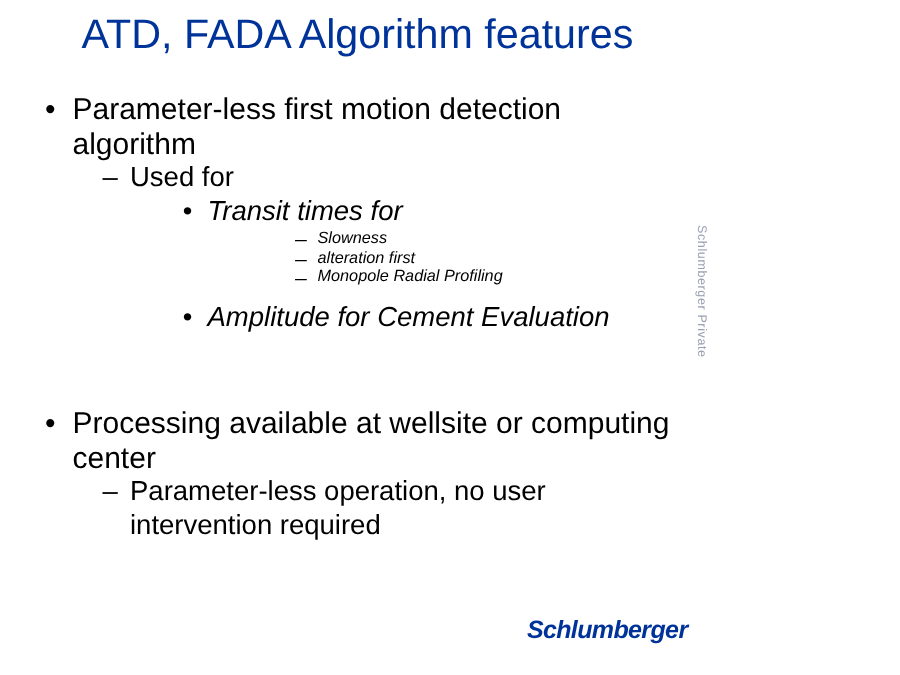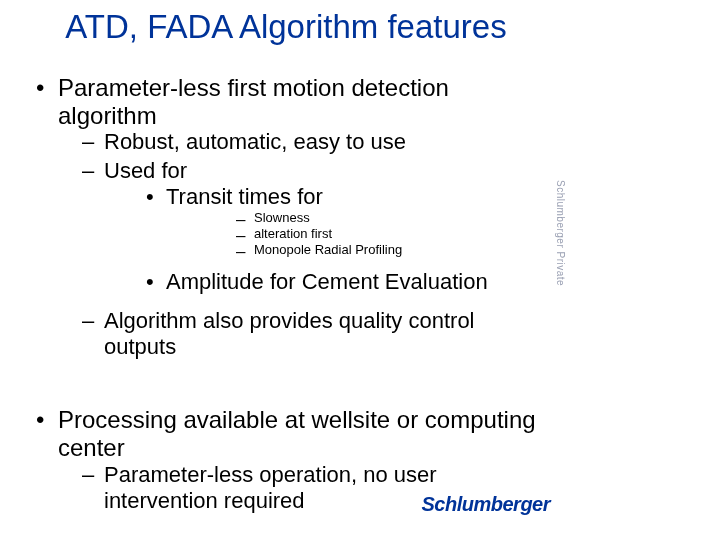--- a/index.html
+++ b/index.html
@@ -60,20 +60,21 @@
     top: 0;
     font-size: 22px;
   }
 
   .lvl3 > li {
     position: relative;
     padding-left: 62px;
     font-size: 22px;
     line-height: 1.2;
     margin-bottom: 2px;
+    font-style: italic;
   }
   .lvl3 > li::before {
     content: "•";
     position: absolute;
     left: 42px;
     top: 0;
     font-size: 22px;
   }
 
   .lvl4 > li {
@@ -122,23 +123,20 @@
 
 <div class="slide">
 
   <h1 class="title">ATD, FADA Algorithm features</h1>
 
   <ul class="lvl1">
     <li>
       <span>Parameter-less first motion detection algorithm</span>
       <ul class="lvl2">
         <li>
-          <span>Robust, automatic, easy to use</span>
-        </li>
-        <li>
           <span>Used for</span>
           <ul class="lvl3">
             <li>
               <span>Transit times for</span>
               <ul class="lvl4">
                 <li>
                   <span>Slowness</span>
                 </li>
                 <li>
                   <span>alteration first</span>
@@ -151,25 +149,20 @@
           </ul>
           <div class="gap-sm"></div>
           <ul class="lvl3">
             <li>
               <span>Amplitude for Cement Evaluation</span>
             </li>
           </ul>
         </li>
       </ul>
       <div class="gap-sm"></div>
-      <ul class="lvl2">
-        <li>
-          <span>Algorithm also provides quality control outputs</span>
-        </li>
-      </ul>
     </li>
   </ul>
 
   <div class="gap-md"></div>
 
   <ul class="lvl1">
     <li>
       <span>Processing available at wellsite or computing center</span>
       <ul class="lvl2">
         <li>

